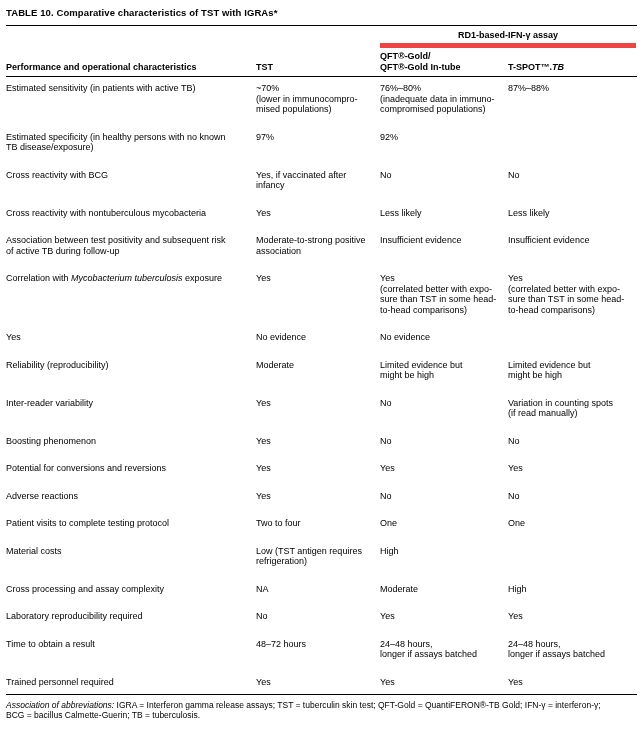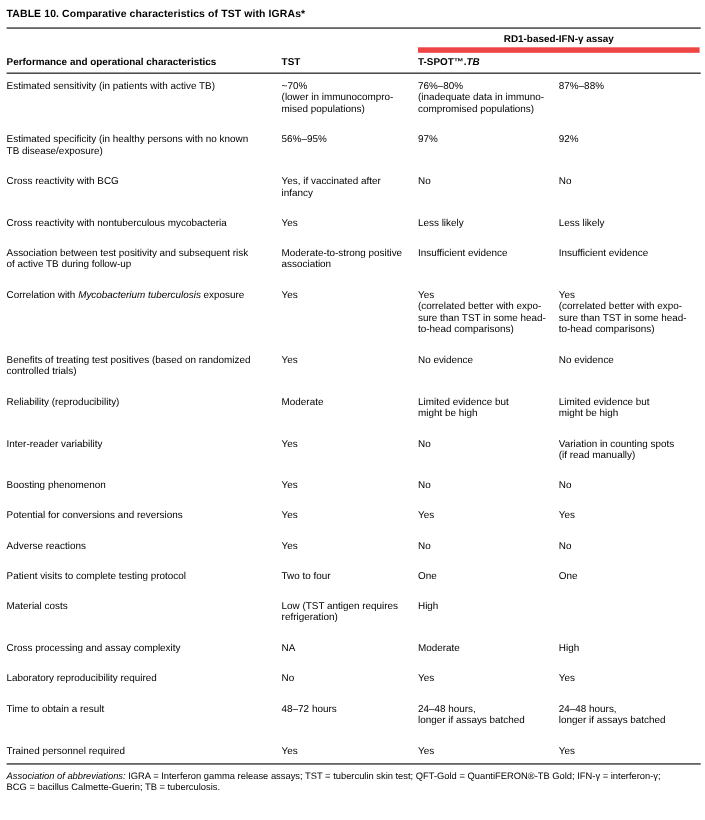--- a/index.html
+++ b/index.html
@@ -66,40 +66,41 @@
 
   <div class="grid group-row">
     <div></div>
     <div></div>
     <div class="group-cell">RD1-based-IFN-γ assay</div>
   </div>
 
   <div class="grid header-row">
     <div class="th">Performance and operational characteristics</div>
     <div class="th">TST</div>
+    <div class="th">QFT®-Gold/
+QFT®-Gold In-tube</div>
     <div class="th"><span>T-SPOT™.</span><span class="it">TB</span></div>
   </div>
 
   <div class="rule headrule"></div>
 
   <div>
       <div class="tr">
         <div class="td">Estimated sensitivity (in patients with active TB)</div>
         <div class="td">~70%
 (lower in immunocompro-
 mised populations)</div>
         <div class="td">76%–80%
 (inadequate data in immuno-
 compromised populations)</div>
         <div class="td">87%–88%</div>
       </div>
       <div class="tr">
         <div class="td">Estimated specificity (in healthy persons with no known
 TB disease/exposure)</div>
-        <div class="td">56%–95%</div>
         <div class="td">97%</div>
         <div class="td">92%</div>
       </div>
       <div class="tr">
         <div class="td">Cross reactivity with BCG</div>
         <div class="td">Yes, if vaccinated after
 infancy</div>
         <div class="td">No</div>
         <div class="td">No</div>
       </div>
@@ -123,22 +124,20 @@
         <div class="td">Yes
 (correlated better with expo-
 sure than TST in some head-
 to-head comparisons)</div>
         <div class="td">Yes
 (correlated better with expo-
 sure than TST in some head-
 to-head comparisons)</div>
       </div>
       <div class="tr">
-        <div class="td">Benefits of treating test positives (based on randomized
-controlled trials)</div>
         <div class="td">Yes</div>
         <div class="td">No evidence</div>
         <div class="td">No evidence</div>
       </div>
       <div class="tr">
         <div class="td">Reliability (reproducibility)</div>
         <div class="td">Moderate</div>
         <div class="td">Limited evidence but
 might be high</div>
         <div class="td">Limited evidence but

